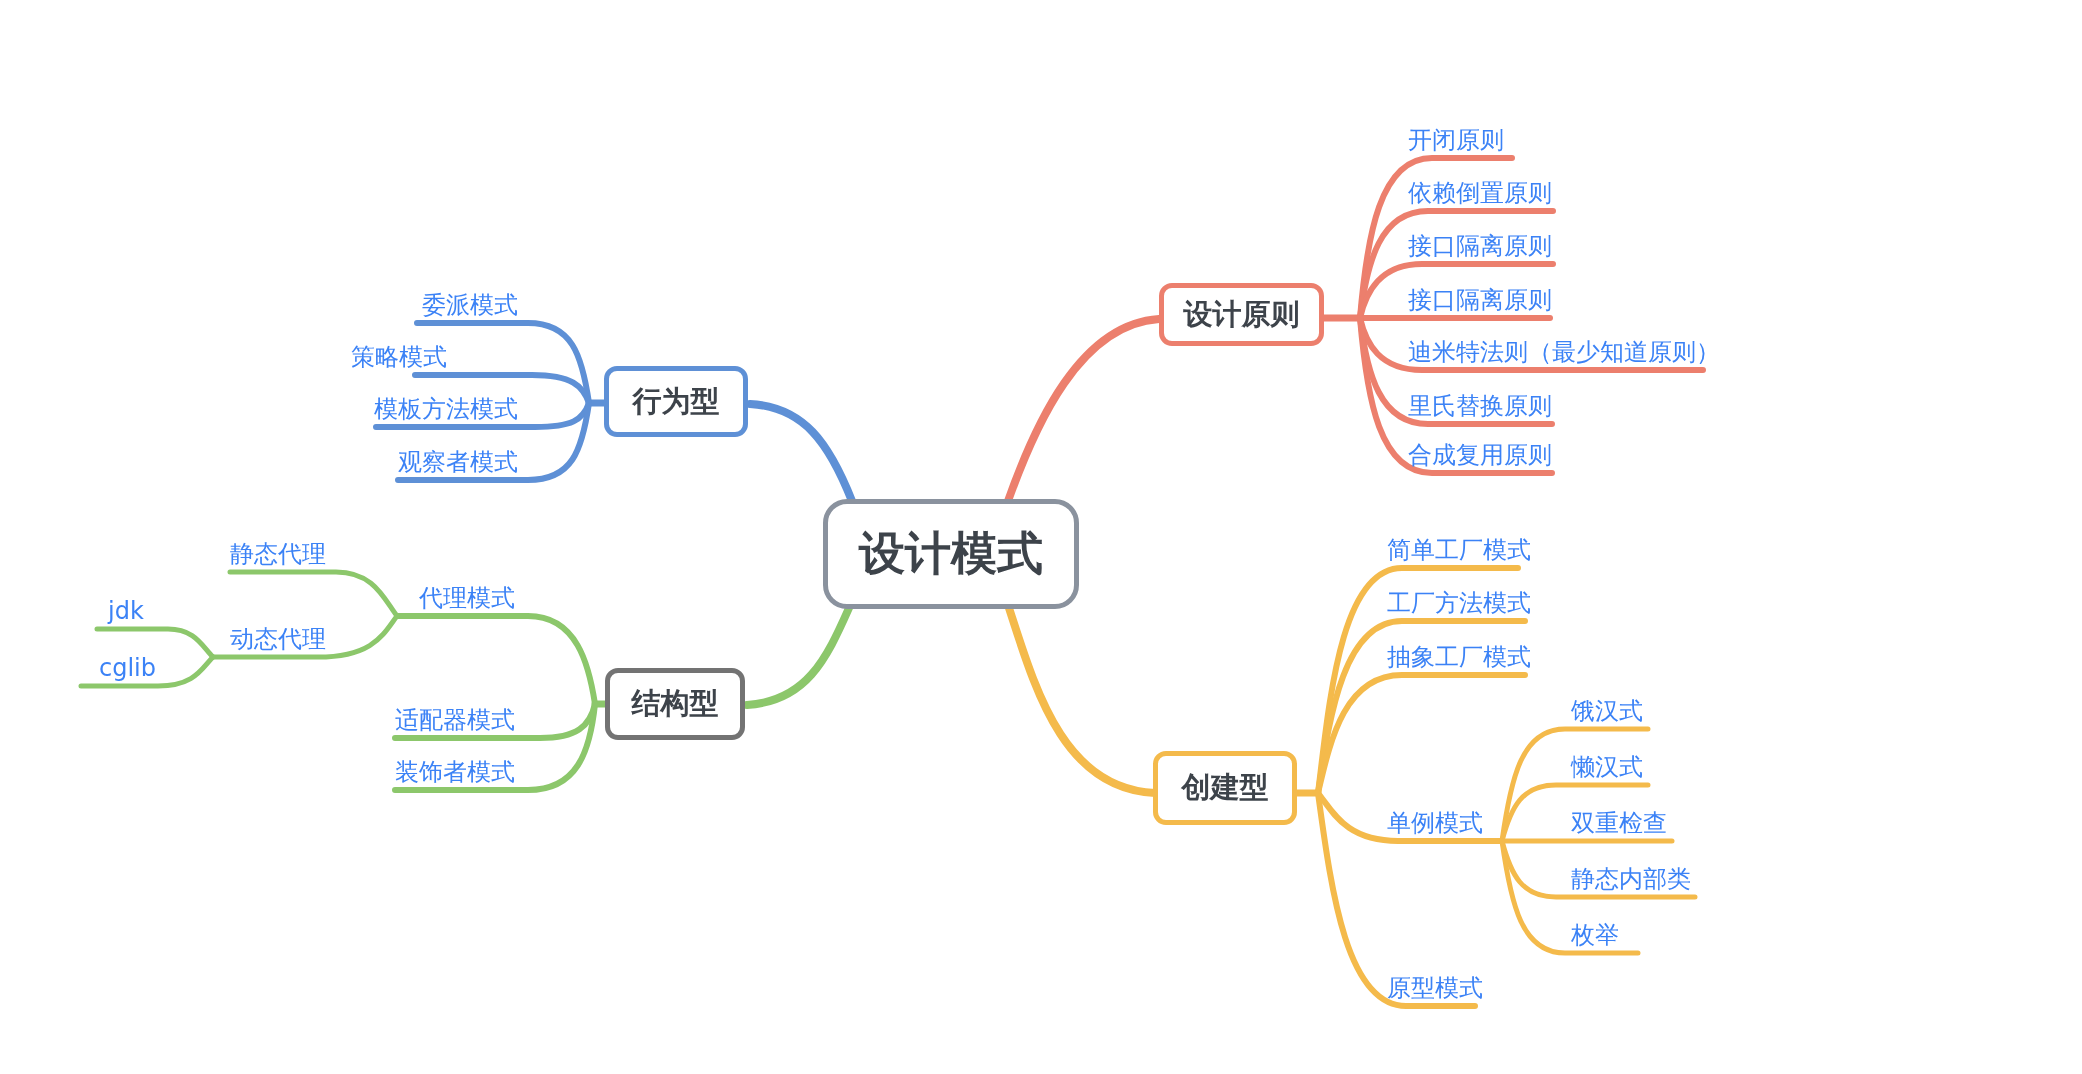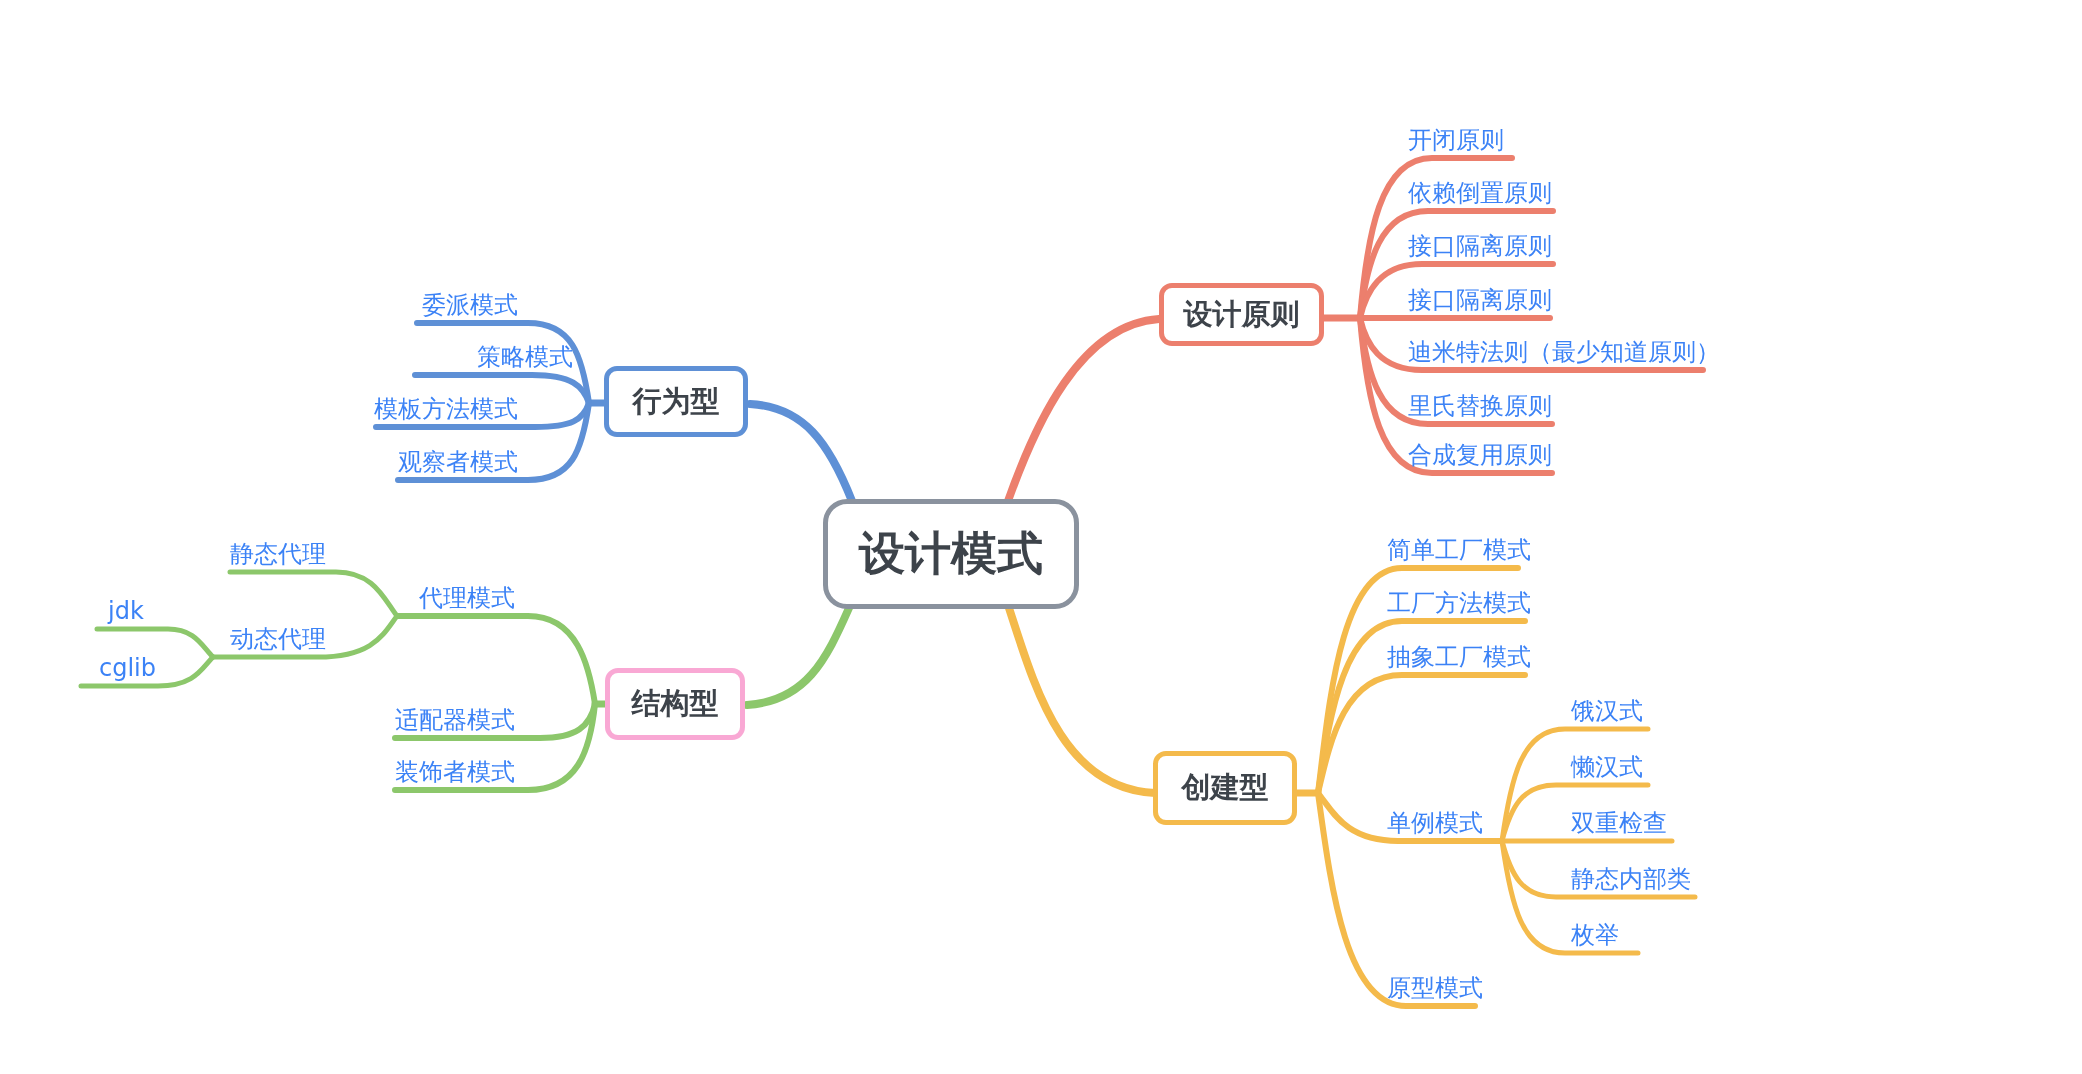--- a/index.html
+++ b/index.html
@@ -25,21 +25,21 @@
     white-space: nowrap;
     cursor: pointer;
   }
   .node.root {
     left: 823px; top: 499px; width: 256px; height: 110px;
     border: 5px solid #8a929e; border-radius: 24px; font-size: 46px;
   }
   .node.b2 { border-radius: 13px; font-size: 29px; }
   .node.principles { left: 1159px; top: 283px; width: 165px; height: 63px; border: 5px solid #ec7f6d; }
   .node.behavioral { left: 604px; top: 366px; width: 144px; height: 71px; border: 5px solid #5e90d6; }
-  .node.structural { left: 605px; top: 668px; width: 140px; height: 72px; border: 5px solid #f9a8d4; }
+  .node.structural { left: 605px; top: 668px; width: 140px; height: 72px; border: 5px solid #737373; }
   .node.creational { left: 1153px; top: 751px; width: 144px; height: 74px; border: 5px solid #f4ba4b; }
 
   .leaf {
     position: absolute;
     font-size: 24px;
     line-height: 36px;
     color: #3b82f6;
     white-space: nowrap;
     cursor: pointer;
   }
@@ -108,21 +108,21 @@
 
   <div class="leaf" style="left:1408px; top:122px">开闭原则</div>
   <div class="leaf" style="left:1408px; top:175px">依赖倒置原则</div>
   <div class="leaf" style="left:1408px; top:228px">接口隔离原则</div>
   <div class="leaf" style="left:1408px; top:282px">接口隔离原则</div>
   <div class="leaf" style="left:1408px; top:334px">迪米特法则（最少知道原则）</div>
   <div class="leaf" style="left:1408px; top:388px">里氏替换原则</div>
   <div class="leaf" style="left:1408px; top:437px">合成复用原则</div>
 
   <div class="leaf" style="right:1564px; top:287px">委派模式</div>
-  <div class="leaf" style="right:1509px; top:339px">策略模式</div>
+  <div class="leaf" style="right:1635px; top:339px">策略模式</div>
   <div class="leaf" style="right:1564px; top:391px">模板方法模式</div>
   <div class="leaf" style="right:1564px; top:444px">观察者模式</div>
 
   <div class="leaf" style="right:1567px; top:580px">代理模式</div>
   <div class="leaf" style="right:1756px; top:536px">静态代理</div>
   <div class="leaf" style="right:1756px; top:621px">动态代理</div>
   <div class="leaf" style="left:108px; top:593px">jdk</div>
   <div class="leaf" style="left:99px; top:650px">cglib</div>
   <div class="leaf" style="right:1567px; top:702px">适配器模式</div>
   <div class="leaf" style="right:1567px; top:754px">装饰者模式</div>

